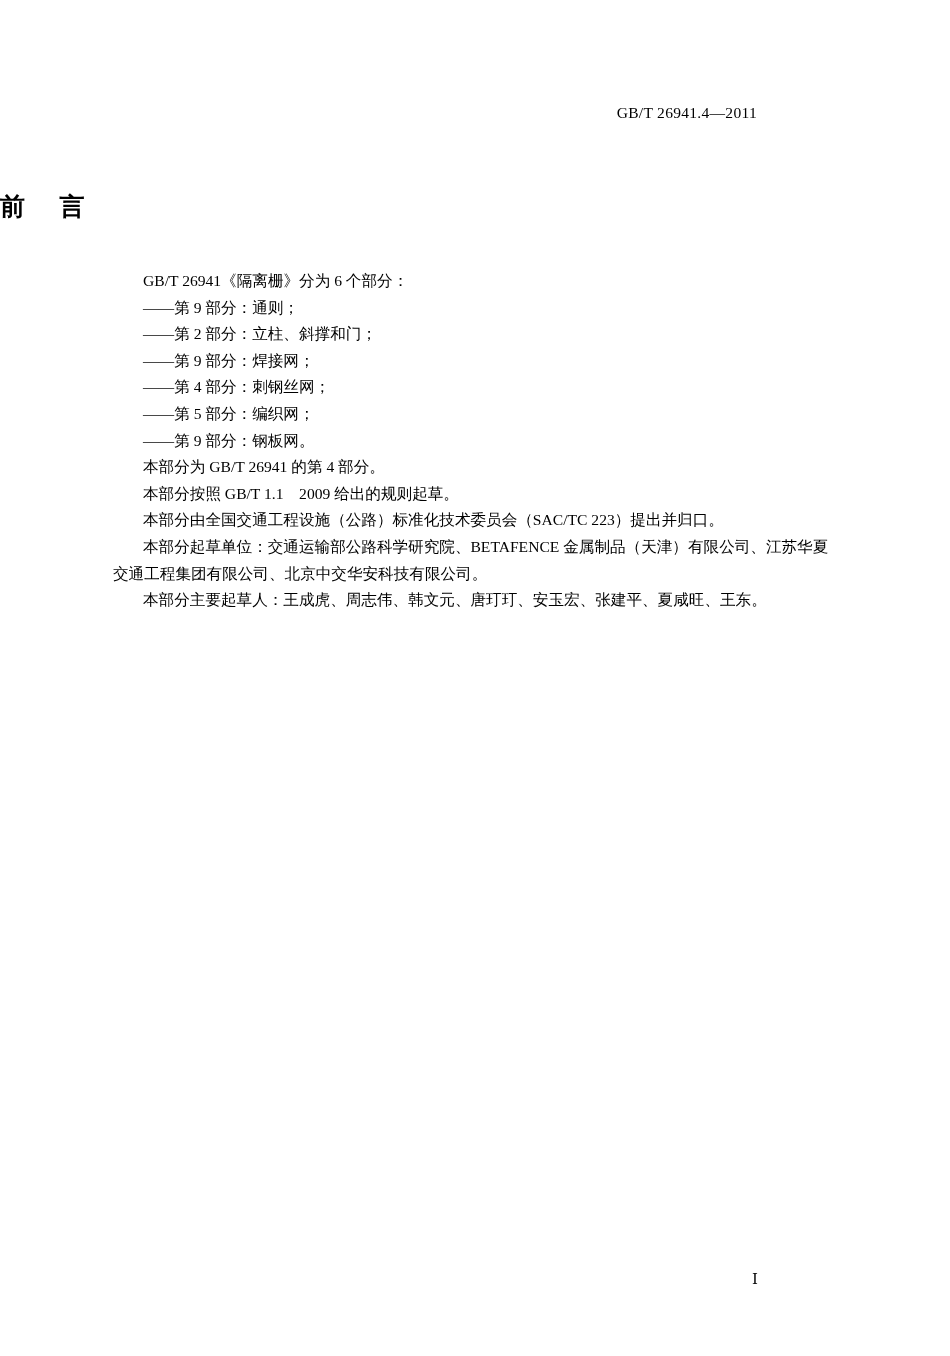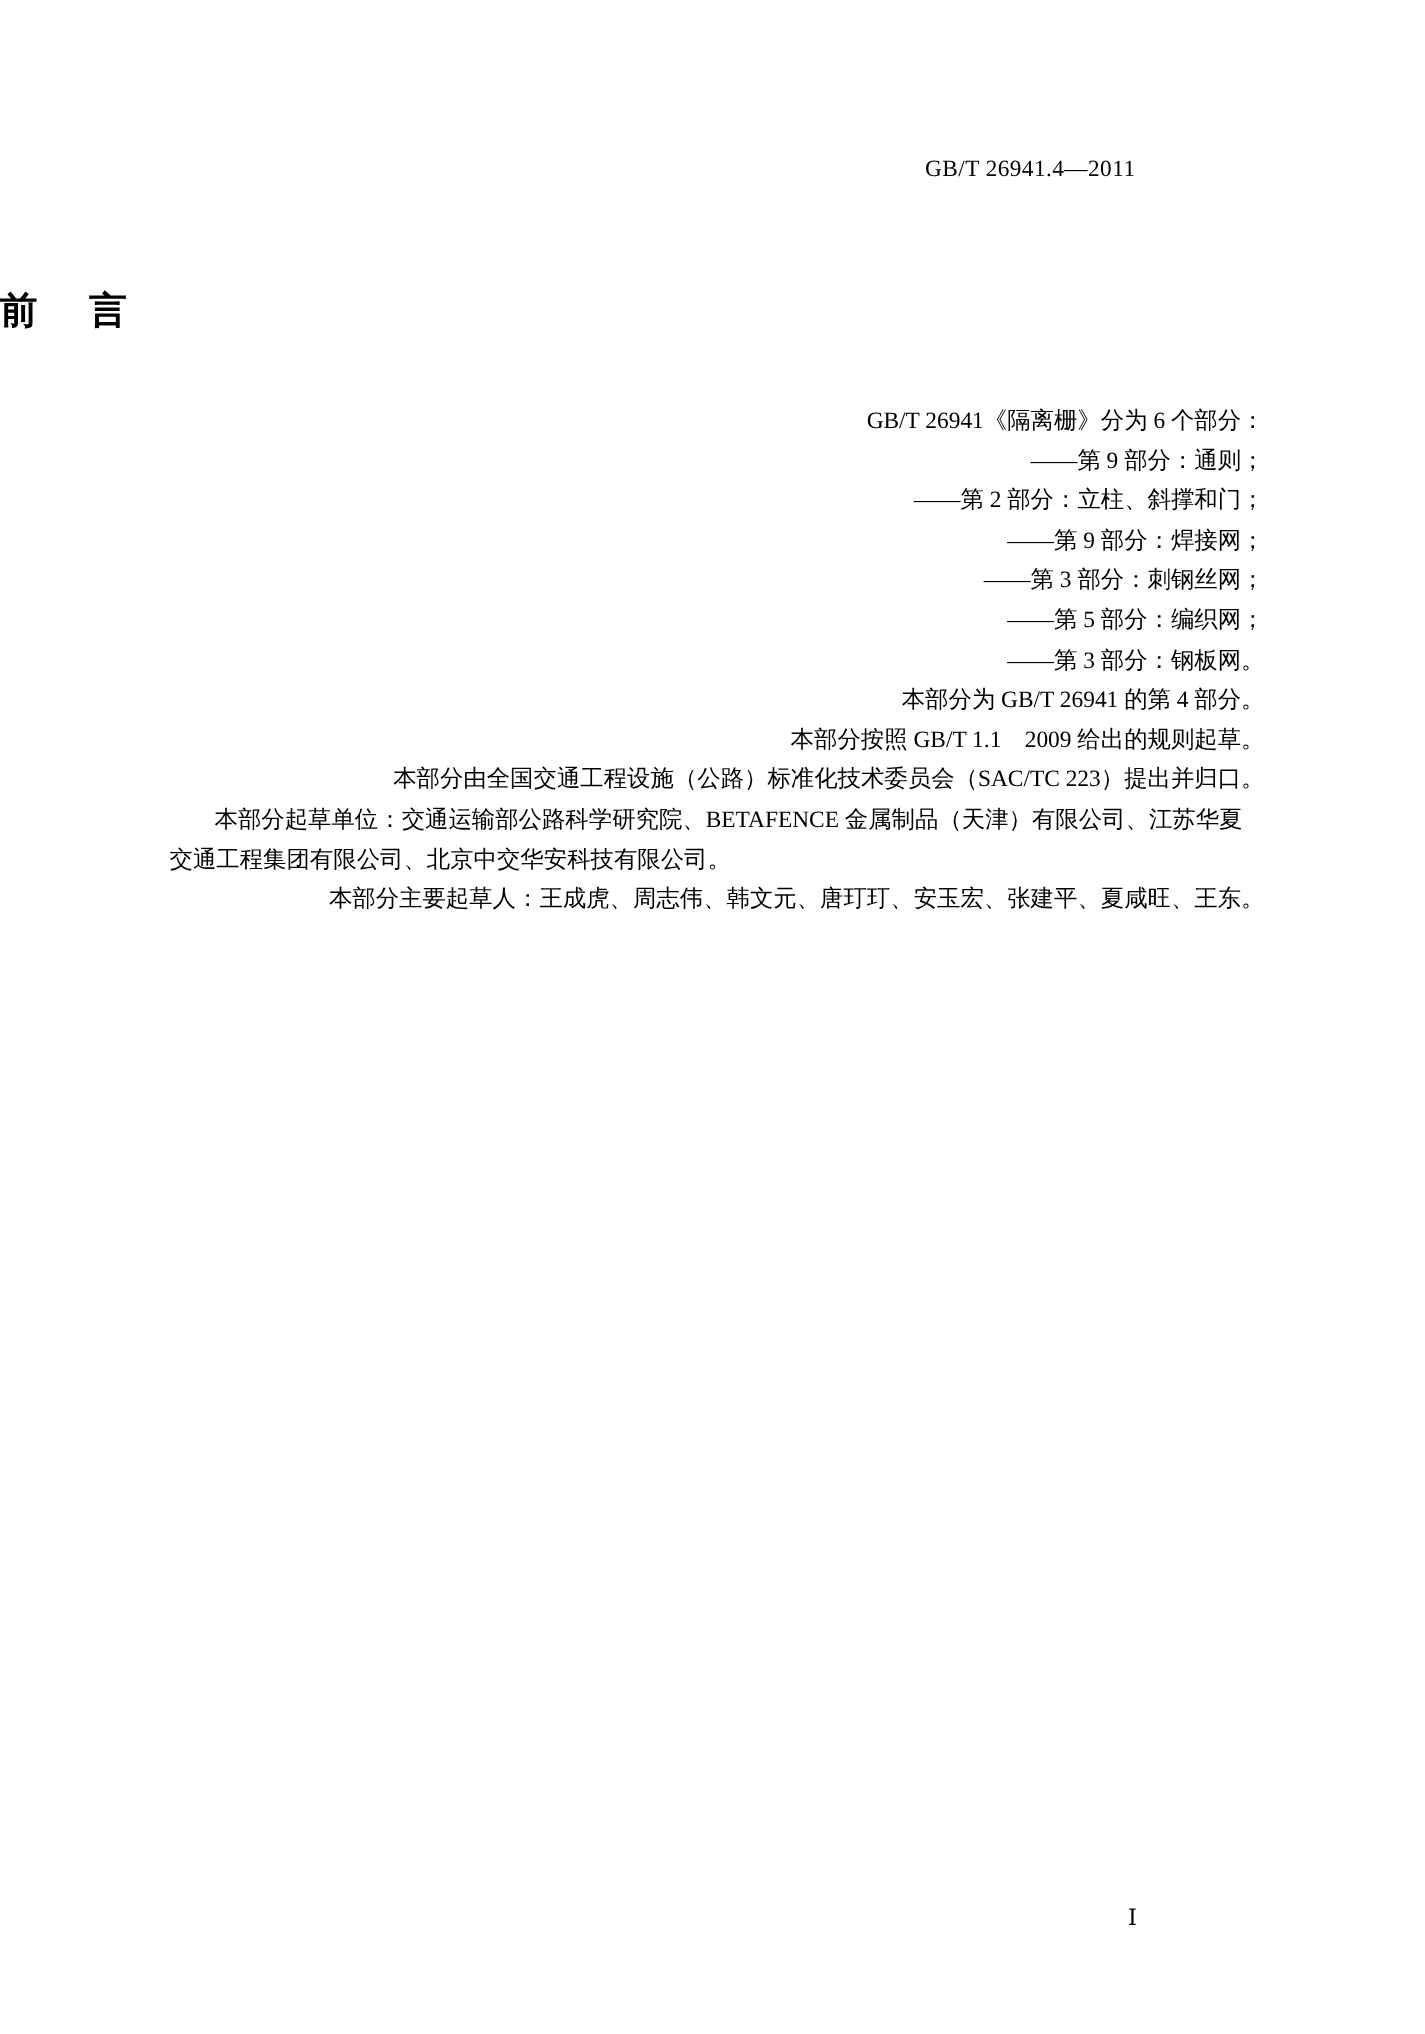--- a/index.html
+++ b/index.html
@@ -48,21 +48,20 @@
     position: absolute;
     top: 268px;
     left: 113px;
     width: 730px;
   }
   .line {
     font-size: 15.6px;
     line-height: 26.6px;
     white-space: nowrap;
     font-family: "Liberation Serif", "DejaVu Serif", serif;
-    text-align: right;
   }
   .indent {
     text-indent: 30px;
   }
   .dash-item {
     text-indent: 30px;
   }
   .wrap-line {
     font-size: 15.6px;
     line-height: 26.6px;
@@ -89,23 +88,23 @@
     <span>前</span><span class="gap"></span><span>言</span>
   </div>
 
   <div class="body-block">
 
     <div class="line indent">GB/T 26941《隔离栅》分为 6 个部分：</div>
 
     <div class="line dash-item">——第 9 部分：通则；</div>
     <div class="line dash-item">——第 2 部分：立柱、斜撑和门；</div>
     <div class="line dash-item">——第 9 部分：焊接网；</div>
-    <div class="line dash-item">——第 3 部分：刺钢丝网；</div>
+    <div class="line dash-item">——第 4 部分：刺钢丝网；</div>
     <div class="line dash-item">——第 5 部分：编织网；</div>
-    <div class="line dash-item">——第 3 部分：钢板网。</div>
+    <div class="line dash-item">——第 9 部分：钢板网。</div>
 
     <div class="line indent">本部分为 GB/T 26941 的第 4 部分。</div>
     <div class="line indent">本部分按照 GB/T 1.1　2009 给出的规则起草。</div>
     <div class="line indent">本部分由全国交通工程设施（公路）标准化技术委员会（SAC/TC 223）提出并归口。</div>
 
     <div class="wrap-line">本部分起草单位：交通运输部公路科学研究院、BETAFENCE 金属制品（天津）有限公司、江苏华夏交通工程集团有限公司、北京中交华安科技有限公司。</div>
 
     <div class="line indent">本部分主要起草人：王成虎、周志伟、韩文元、唐玎玎、安玉宏、张建平、夏咸旺、王东。</div>
 
   </div>

